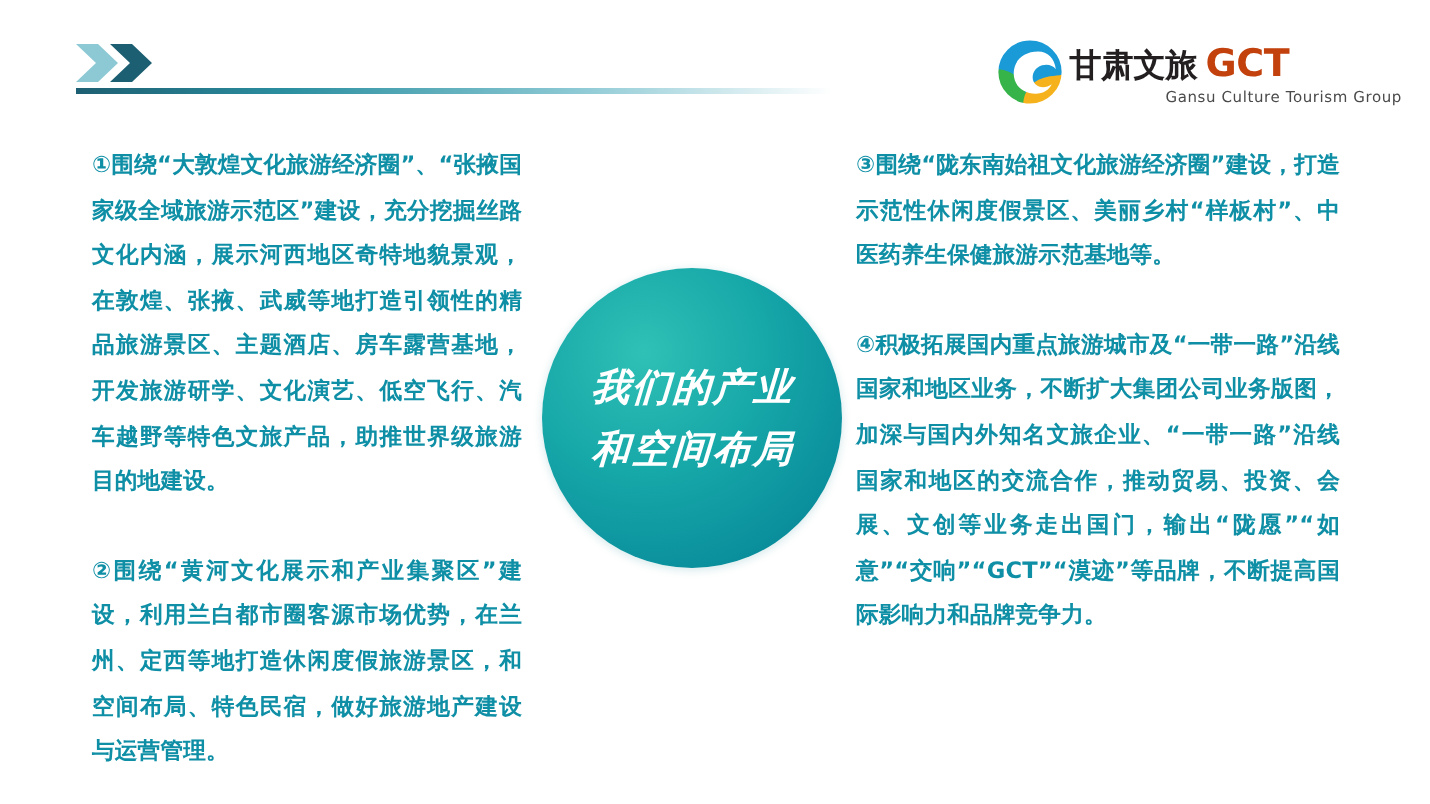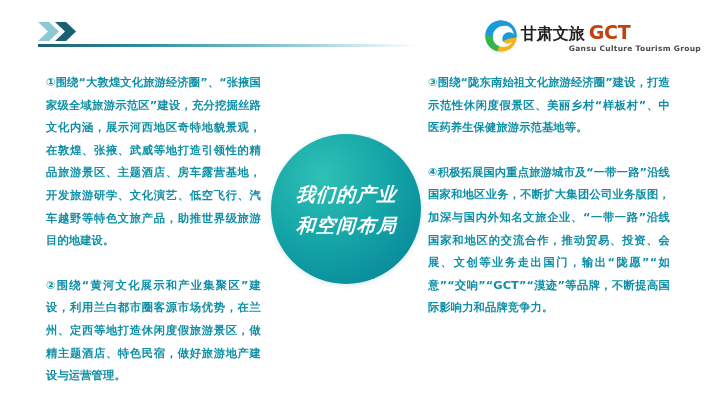--- a/index.html
+++ b/index.html
@@ -74,21 +74,21 @@
     font-family: "DejaVu Sans", "Liberation Sans", sans-serif;
     font-size: 19px;
     font-weight: 700;
     color: #c2410c;
     letter-spacing: -0.2px;
   }
   .logo-sub {
     margin-top: 2px;
     font-family: "DejaVu Sans", "Liberation Sans", sans-serif;
     font-size: 7.5px;
-    font-weight: 700;
+    font-weight: 400;
     color: #4a4a4a;
     letter-spacing: 0.3px;
     white-space: nowrap;
     padding-left: 48px;
   }
 
   
   .col {
     position: absolute;
     top: 62px;
@@ -177,21 +177,21 @@
           <span class="logo-cn">甘肃文旅</span>
           <span class="logo-en-abbr">GCT</span>
         </div>
         <div class="logo-sub">Gansu Culture Tourism Group</div>
       </div>
     </div>
   </div>
 
   <div class="col col-left">
     <p class="para">①围绕“大敦煌文化旅游经济圈”、“张掖国家级全域旅游示范区”建设，充分挖掘丝路文化内涵，展示河西地区奇特地貌景观，在敦煌、张掖、武威等地打造引领性的精品旅游景区、主题酒店、房车露营基地，开发旅游研学、文化演艺、低空飞行、汽车越野等特色文旅产品，助推世界级旅游目的地建设。</p>
-    <p class="para">②围绕“黄河文化展示和产业集聚区”建设，利用兰白都市圈客源市场优势，在兰州、定西等地打造休闲度假旅游景区，做精主题酒店、特色民宿，做好旅游地产建设与运营管理。</p>
+    <p class="para">②围绕“黄河文化展示和产业集聚区”建设，利用兰白都市圈客源市场优势，在兰州、定西等地打造休闲度假旅游景区，和空间布局、特色民宿，做好旅游地产建设与运营管理。</p>
   </div>
 
   <div class="col col-right">
     <p class="para">③围绕“陇东南始祖文化旅游经济圈”建设，打造示范性休闲度假景区、美丽乡村“样板村”、中医药养生保健旅游示范基地等。</p>
     <p class="para">④积极拓展国内重点旅游城市及“一带一路”沿线国家和地区业务，不断扩大集团公司业务版图，加深与国内外知名文旅企业、“一带一路”沿线国家和地区的交流合作，推动贸易、投资、会展、文创等业务走出国门，输出“陇愿”“如意”“交响”“GCT”“漠迹”等品牌，不断提高国际影响力和品牌竞争力。</p>
   </div>
 
   <div class="center-circle">
     <div class="circle-line">我们的产业</div>
     <div class="circle-line circle-line-2">和空间布局</div>

